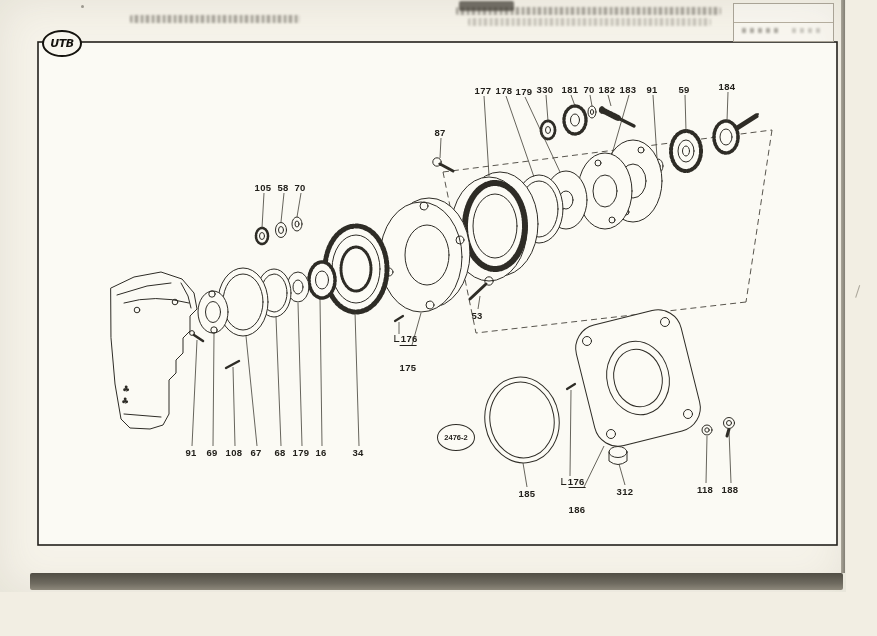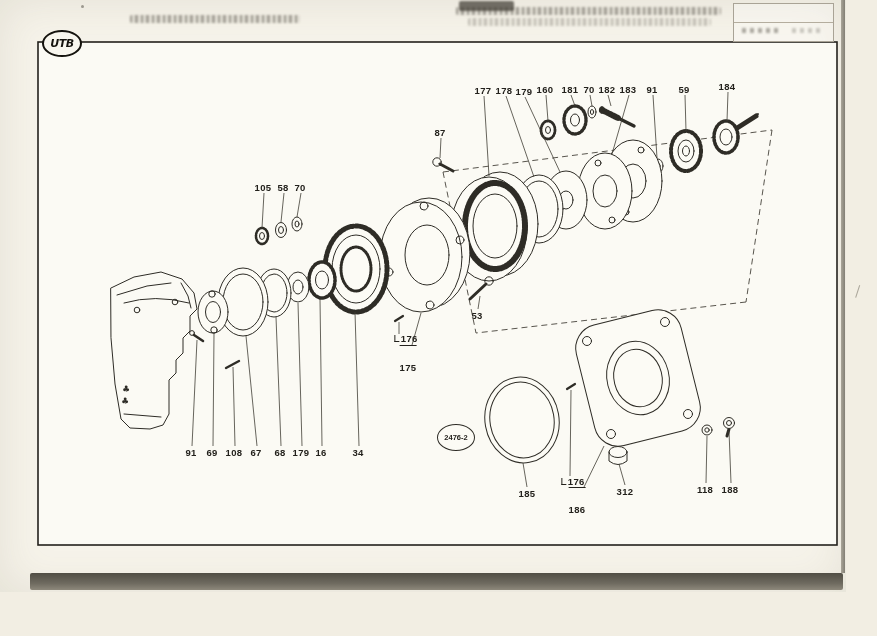--- a/index.html
+++ b/index.html
@@ -270,21 +270,21 @@
       <line class="ld" x1="584" y1="487" x2="604" y2="446"></line>
       <line class="ld" x1="625" y1="485" x2="619" y2="464"></line>
       <line class="ld" x1="706" y1="483" x2="707" y2="436"></line>
       <line class="ld" x1="731" y1="483" x2="729" y2="431"></line>
     </g>
   </svg>
 
   <div class="plabel" style="left:483px;top:86px">177</div>
   <div class="plabel" style="left:504px;top:86px">178</div>
   <div class="plabel" style="left:524px;top:87px">179</div>
-  <div class="plabel" style="left:545px;top:85px">160</div>
+  <div class="plabel" style="left:545px;top:85px">330</div>
   <div class="plabel" style="left:570px;top:85px">181</div>
   <div class="plabel" style="left:589px;top:85px">70</div>
   <div class="plabel" style="left:607px;top:85px">182</div>
   <div class="plabel" style="left:628px;top:85px">183</div>
   <div class="plabel" style="left:652px;top:85px">91</div>
   <div class="plabel" style="left:684px;top:85px">59</div>
   <div class="plabel" style="left:727px;top:82px">184</div>
   <div class="plabel" style="left:440px;top:128px">87</div>
   <div class="plabel" style="left:263px;top:183px">105</div>
   <div class="plabel" style="left:283px;top:183px">58</div>

